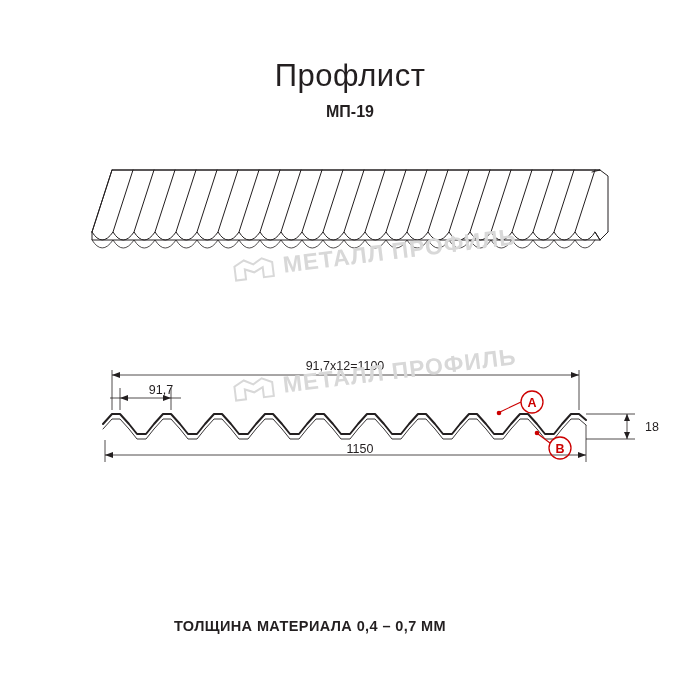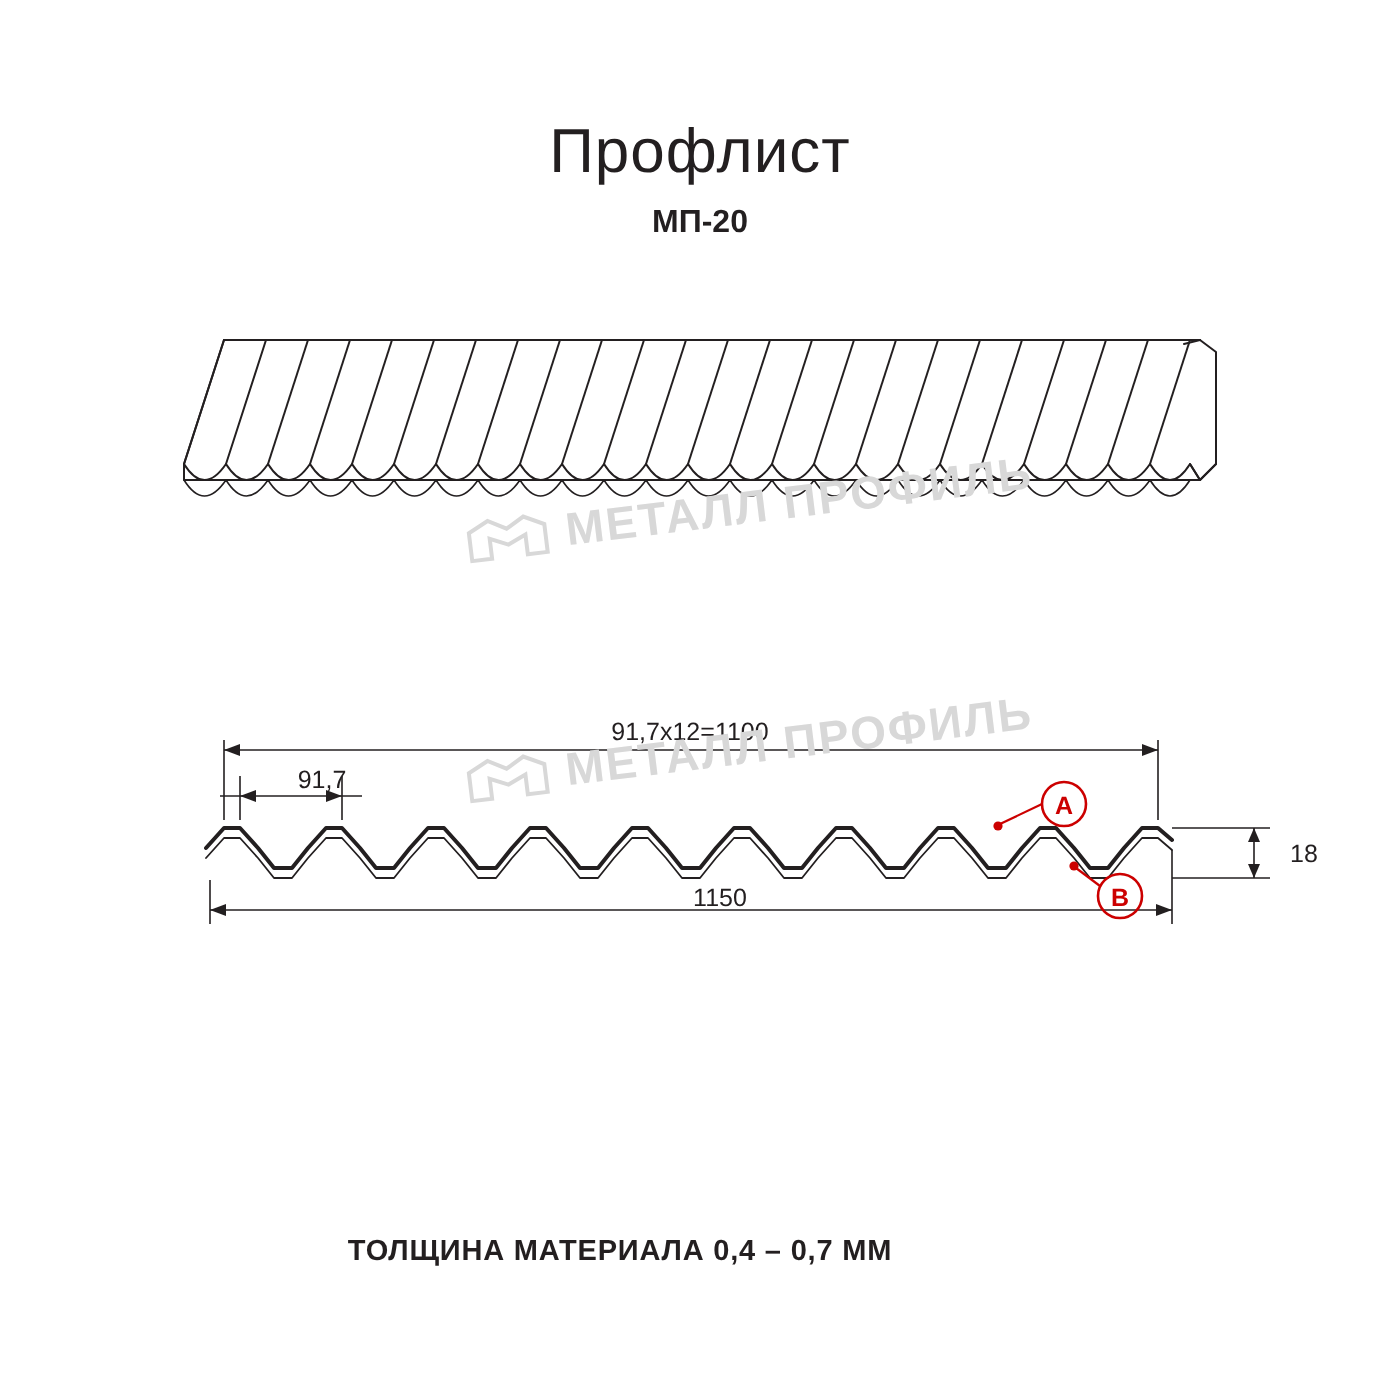--- a/index.html
+++ b/index.html
@@ -87,21 +87,21 @@
     fill: #231f20;
     font-family: "Liberation Sans", sans-serif;
   }
 </style>
 </head>
 <body>
 
 <div class="page">
 
   <div class="title">Профлист</div>
-  <div class="subtitle">МП-20</div>
+  <div class="subtitle">МП-19</div>
 
   <svg class="svg-layer" width="700" height="700" viewBox="0 0 700 700">
     <g fill="none" stroke="#231f20" stroke-width="1" stroke-linejoin="round" stroke-linecap="round">
 
       <path d="M92 232 L112 170 L600 170 L592 172"></path>
 
       <path d="M112 170 L600 170"></path>
 
       <path d="M600 170 L608 176 L608 232 L600 240"></path>
 

